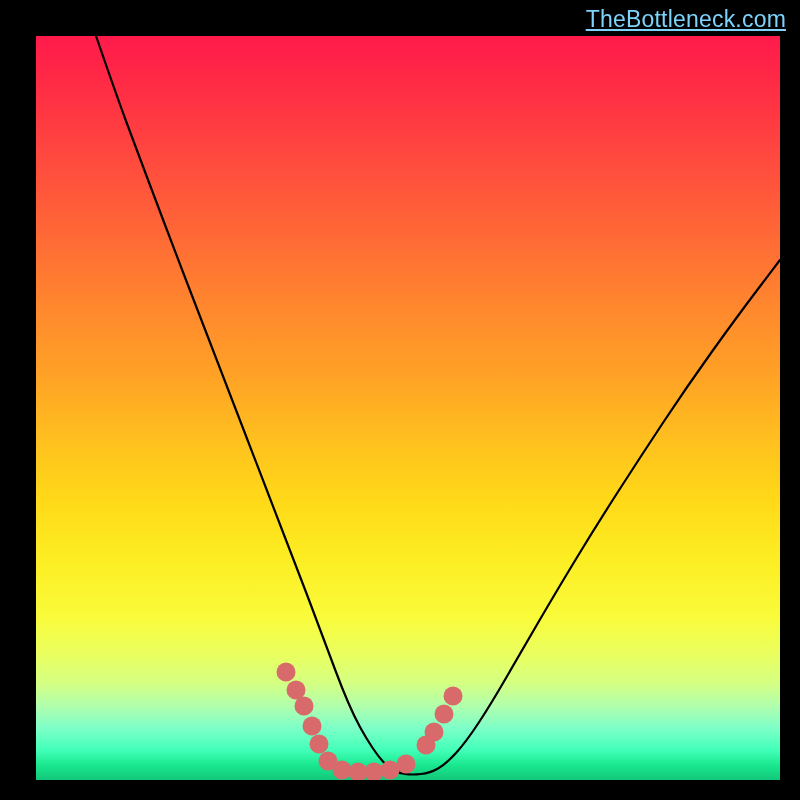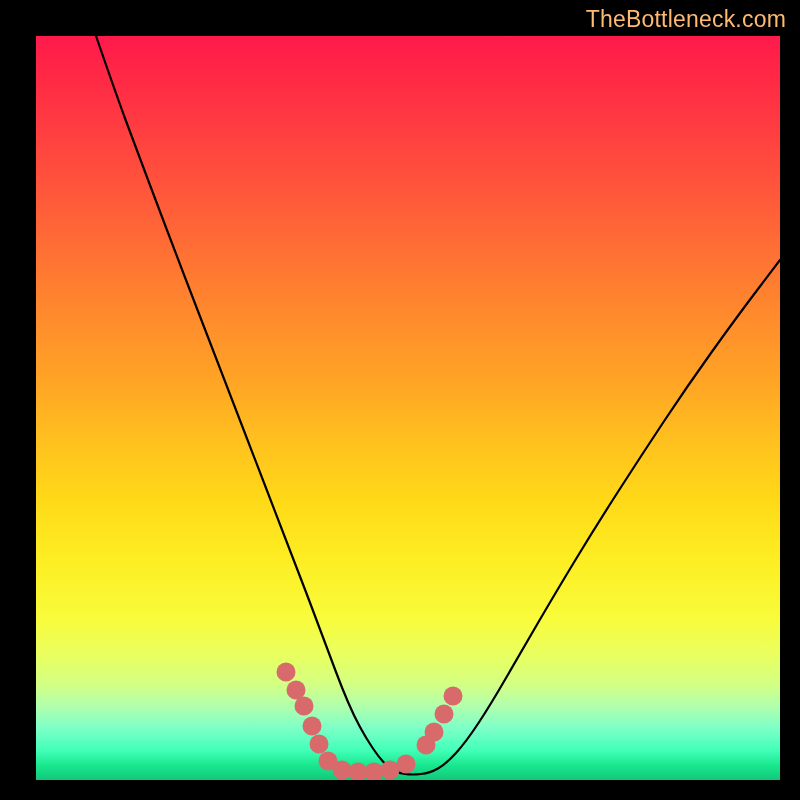--- a/index.html
+++ b/index.html
@@ -47,23 +47,24 @@
       #42ffb8 96%,
       #19e88f 98%,
       #13c77a 100%
     );
   }
   .watermark {
     position: absolute;
     top: 6px;
     right: 14px;
     font-size: 23px;
-    color: #fdba74;
+    color: #7dd3fc;
     letter-spacing: 0.2px;
     user-select: none;
+    text-decoration: underline;
   }
   svg.curve {
     position: absolute;
     inset: 0;
     width: 100%;
     height: 100%;
   }
 </style>
 </head>
 <body>

